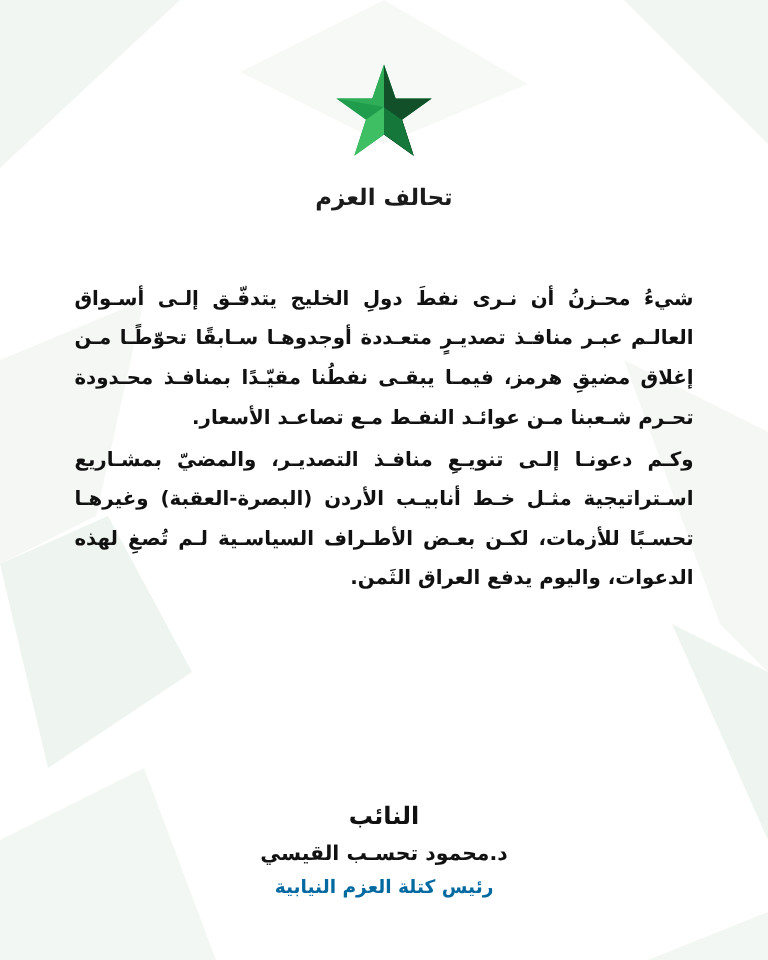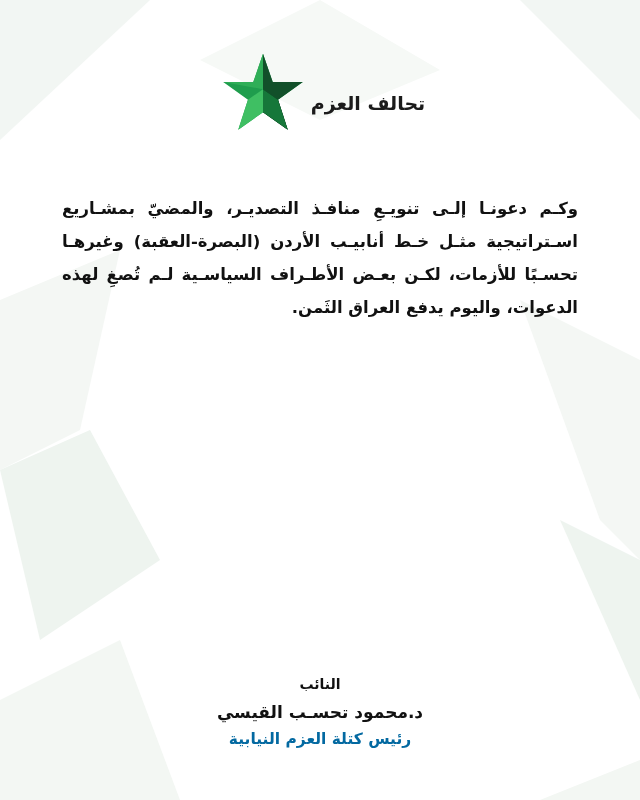--- a/index.html
+++ b/index.html
@@ -37,21 +37,21 @@
     box-sizing: border-box;
     display: flex;
     flex-direction: column;
     align-items: center;
   }
 
   
   .header {
     margin-top: 52px;
     display: flex;
-    flex-direction: row;
+    flex-direction: column;
     align-items: center;
   }
   .logo-star {
     width: 96px;
     height: 84px;
     display: block;
   }
   .brand-name {
     margin-top: 18px;
     font-size: 19px;
@@ -82,21 +82,21 @@
 
   
   .signature {
     direction: rtl;
     text-align: center;
     width: 100%;
     margin-top: auto;
     margin-bottom: 52px;
   }
   .sig-role {
-    font-size: 14px;
+    font-size: 20px;
     color: #111111;
     font-weight: bold;
     margin-bottom: 10px;
   }
   .sig-name {
     font-size: 17px;
     color: #111111;
     font-weight: bold;
     margin-bottom: 8px;
   }
@@ -133,20 +133,21 @@
         <polygon points="50,42 67,54 78,88 50,68" fill="#17segments"></polygon>
         <polygon points="50,42 67,54 78,88 50,68" fill="#16773a"></polygon>
         <polygon points="5,34 39,34 50,2 50,42" fill="#2fae57"></polygon>
         <polygon points="22,88 33,54 50,42 50,68" fill="#3fbf63"></polygon>
       </svg>
     </span>
     <div class="brand-name">تحالف العزم</div>
   </div>
 
   <div class="content">
+    <p class="para-1">شيءُ محـزنُ أن نـرى نفطَ دولِ الخليج يتدفّـق إلـى أسـواق العالـم عبـر منافـذ تصديـرٍ متعـددة أوجدوهـا سـابقًا تحوّطًـا مـن إغلاق مضيقِ هرمز، فيمـا يبقـى نفطُنا مقيّـدًا بمنافـذ محـدودة تحـرم شـعبنا مـن عوائـد النفـط مـع تصاعـد الأسعار.</p>
     <p class="para-2">وكـم دعونـا إلـى تنويـعِ منافـذ التصديـر، والمضيّ بمشـاريع اسـتراتيجية مثـل خـط أنابيـب الأردن (البصرة-العقبة) وغيرهـا تحسـبًا للأزمات، لكـن بعـض الأطـراف السياسـية لـم تُصغِ لهذه الدعوات، واليوم يدفع العراق الثَمن.</p>
   </div>
 
   <div class="signature">
     <div class="sig-role">النائب</div>
     <div class="sig-name">د.محمود تحسـب القيسي</div>
     <div class="sig-title">رئيس كتلة العزم النيابية</div>
   </div>
 
 </div>

